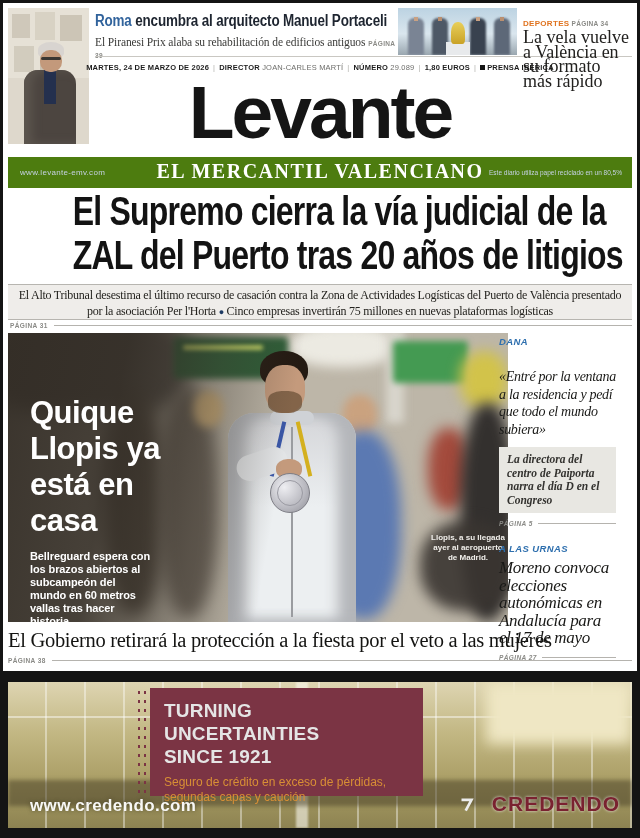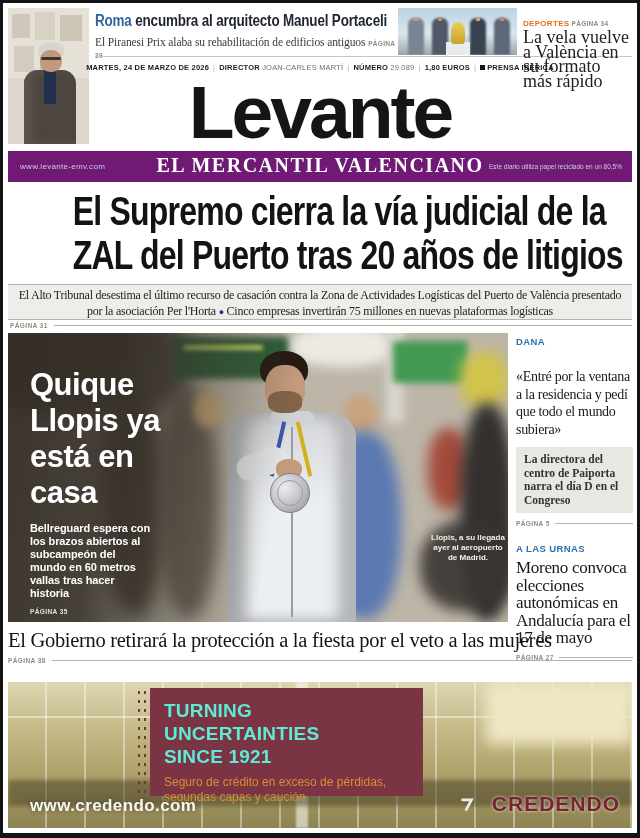--- a/index.html
+++ b/index.html
@@ -1,18 +1,18 @@
 <!DOCTYPE html>
 <html><head>
 <meta charset="utf-8">
 <style>
   * { margin:0; padding:0; box-sizing:border-box; }
   html,body { width:640px; height:838px; background:#141414; overflow:hidden;
               font-family:"Liberation Sans", sans-serif; }
-  .page { position:absolute; left:3px; top:3px; width:634px; height:830px; background:#ffffff; }
+  .page { position:absolute; left:3px; top:3px; width:634px; height:668px; background:#ffffff; }
 
   
   .portaceli-photo { position:absolute; left:5px; top:5px; width:81px; height:136px; overflow:hidden; background:#ded8cc; }
   .gallery-frames { position:absolute; left:0; top:0; width:81px; height:70px;
       background:
         linear-gradient(#cfc8ba,#cfc8ba) 4px 6px/18px 24px no-repeat,
         linear-gradient(#d8d2c4,#d8d2c4) 27px 4px/20px 28px no-repeat,
         linear-gradient(#ccc5b6,#ccc5b6) 52px 7px/22px 26px no-repeat,
         linear-gradient(#d2ccbe,#d2ccbe) 6px 38px/20px 26px no-repeat,
         linear-gradient(#c8c1b2,#c8c1b2) 32px 40px/18px 24px no-repeat,
@@ -53,21 +53,21 @@
   
   .dateline { position:absolute; left:0; top:60px; width:634px; text-align:center; font-size:7.5px;
               letter-spacing:.2px; color:#1c1c1c; font-weight:700; }
   .dateline .val { color:#6d6d6a; font-weight:400;text-align:right; }
   .dateline .sep { color:#b0b0ac; font-weight:400; margin:0 4px; }
   .pi-square { display:inline-block; width:5px; height:5px; background:#141414; margin-right:2px; }
 
   .brand { position:absolute; left:0; top:71px; width:634px; text-align:center;
            font-size:75px; line-height:77px; font-weight:700; letter-spacing:-3px; color:#151515; }
 
-  .band { position:absolute; left:5px; top:148px; width:624px; height:31px; background:#701a75; color:#fff; }
+  .band { position:absolute; left:5px; top:154px; width:624px; height:31px; background:#4d7c0f; color:#fff; }
   .band-center { position:absolute; left:0; top:3px; width:624px; text-align:center;
                  font-family:"Liberation Serif", serif; font-weight:700; font-size:20px; letter-spacing:1.5px; }
   .band-left { position:absolute; left:12px; top:11px; font-size:8px; color:#c5d2e4; letter-spacing:.3px; }
   .band-right { position:absolute; right:10px; top:12px; font-size:6.5px; color:#c5d2e4; }
 
   
   .lead-headline { position:absolute; left:0; top:186px; width:634px; text-align:center;
       font-size:41px; line-height:44px; font-weight:700; letter-spacing:-1px; color:#131313;
       transform:scaleX(.78); transform-origin:center top; white-space:nowrap; }
   .lead-deck { position:absolute; left:5px; top:281px; width:624px; height:36px; background:#efedea;
@@ -113,28 +113,28 @@
   .l-arm { position:absolute; left:228px; top:118px; width:52px; height:26px; border-radius:13px; background:#e2e4e6; transform:rotate(-18deg); }
   .l-hand { position:absolute; left:268px; top:126px; width:26px; height:20px; border-radius:45%; background:#c49a7c; }
   .l-medal { position:absolute; left:262px; top:140px; width:40px; height:40px; border-radius:50%;
       background:radial-gradient(circle at 35% 35%, #eeeef2, #b9b9c0 60%, #8e8e96); border:1px solid #7e7e86; }
   .l-medal-inner { position:absolute; left:269px; top:147px; width:26px; height:26px; border-radius:50%; border:1px solid #9a9aa2; }
 
   .photo-shade { position:absolute; left:0; top:0; width:500px; height:289px;
       background:linear-gradient(100deg, rgba(50,44,37,.94) 0%, rgba(50,44,37,.85) 22%, rgba(58,52,44,.35) 40%, rgba(0,0,0,0) 54%); }
 
   .photo-textcol { position:absolute; left:22px; top:34px; width:160px; color:#ffffff; }
-  .pt-head { font-size:31px; line-height:36px; font-weight:700; letter-spacing:-.5px; }
+  .pt-head { font-size:31px; line-height:36px; font-weight:700; letter-spacing:-.5px;margin-top:28px; }
   .pt-sum { margin-top:11px; width:122px; font-size:11px; line-height:13px; font-weight:700; letter-spacing:-.1px; }
   .pt-pref { margin-top:8px; font-size:6.5px; font-weight:700; color:#e4e2de; letter-spacing:.4px; }
   .photo-caption { position:absolute; left:420px; top:200px; width:80px; text-align:center;
       color:#f2f0ec; font-size:8px; line-height:10px; font-weight:700; }
 
   
-  .sidebar { position:absolute; left:513px; top:333px; width:117px; }
+  .sidebar { position:absolute; left:496px; top:333px; width:117px;font-style:italic; }
   .sb-kicker { font-size:9.5px; font-weight:700; color:#2e6fae; letter-spacing:.4px; }
   .sb-quote { margin-top:21px; font-family:"Liberation Serif", serif; font-size:14px; line-height:17.5px; letter-spacing:-.3px; color:#191917; }
   .sb-box { margin-top:9px; background:#e8e7e2; padding:6px 8px; font-family:"Liberation Serif", serif;
             font-weight:700; font-size:11.5px; line-height:13.5px; color:#33322f; }
   .sb-pagina { margin-top:7px; display:flex; align-items:center; gap:5px; }
   .sb-pagina .pref { font-size:6.5px; font-weight:700; color:#8a8a86; letter-spacing:.4px; }
   .sb-pagina .rline { flex:1; height:1px; background:#b5b3ae; }
   .sb-kicker2 { margin-top:16px; }
   .sb-head2 { margin-top:5px; font-family:"Liberation Serif", serif; font-size:17px; line-height:17.5px; letter-spacing:-.3px; color:#191917; }
 
@@ -151,21 +151,21 @@
       background:linear-gradient(180deg,#ded5b2 0%,#c2b783 35%,#a79b62 72%,#8d8352 100%); }
   .ad-grid { position:absolute; inset:0;
       background:repeating-linear-gradient(90deg, rgba(255,255,255,0) 0 37px, rgba(255,255,255,.4) 37px 39px); }
   .ad-hline { position:absolute; left:0; top:34px; width:624px; height:2px; background:rgba(255,255,255,.45); }
   .ad-bright { position:absolute; left:478px; top:0; width:146px; height:62px; background:#efe7c4; filter:blur(7px); }
   .ad-seam { position:absolute; left:288px; top:0; width:12px; height:146px; background:rgba(250,248,240,.6); filter:blur(1px); }
   .ad-darkband { position:absolute; left:0; top:98px; width:624px; height:26px; background:rgba(66,58,36,.5); filter:blur(2px); }
   .ad-dots { position:absolute; left:128px; top:6px; width:13px; height:108px;
       background:radial-gradient(circle 1.5px, #7b3444 95%, transparent 100%) 0 0/6px 9px; }
   .ad-box { position:absolute; left:142px; top:6px; width:273px; height:108px; background:#7b3444; padding:11px 14px; }
-  .ad-line { color:#5eead4; font-size:19px; line-height:23px; font-weight:700; letter-spacing:.2px; }
+  .ad-line { color:#e5e5e5; font-size:19px; line-height:23px; font-weight:700; letter-spacing:.2px; }
   .ad-sub { margin-top:7px; width:236px; color:#d88f35; font-size:12px; line-height:14.5px; }
   .ad-url { position:absolute; left:22px; bottom:12px; color:rgba(255,255,255,.95); font-size:17px; font-weight:700; letter-spacing:.4px; text-shadow:0 0 4px rgba(60,55,30,.7); }
   .ad-logo { position:absolute; right:12px; bottom:12px; display:flex; align-items:center; gap:13px; }
   .ad-logo svg { display:block; }
   .ad-brand { font-size:21px; font-weight:700; letter-spacing:1px; color:#7a2230; text-shadow:0 0 3px rgba(255,255,255,.85); }
 </style>
 </head>
 <body>
 
 <div class="page">

